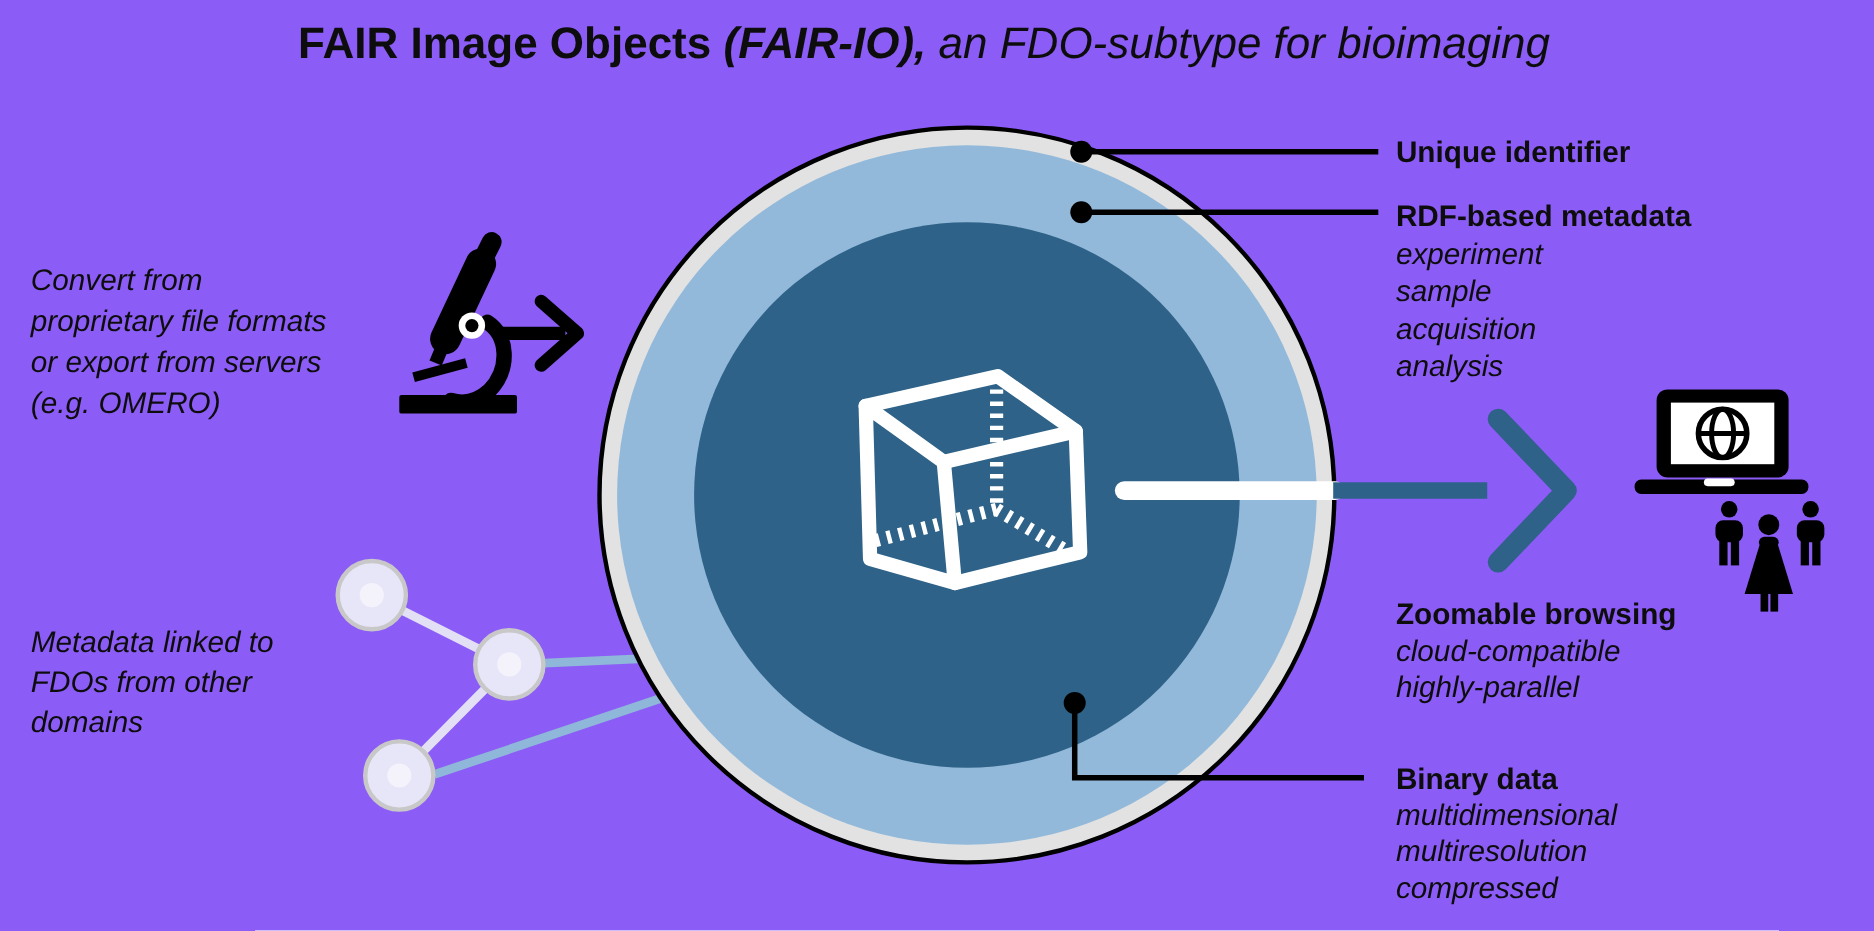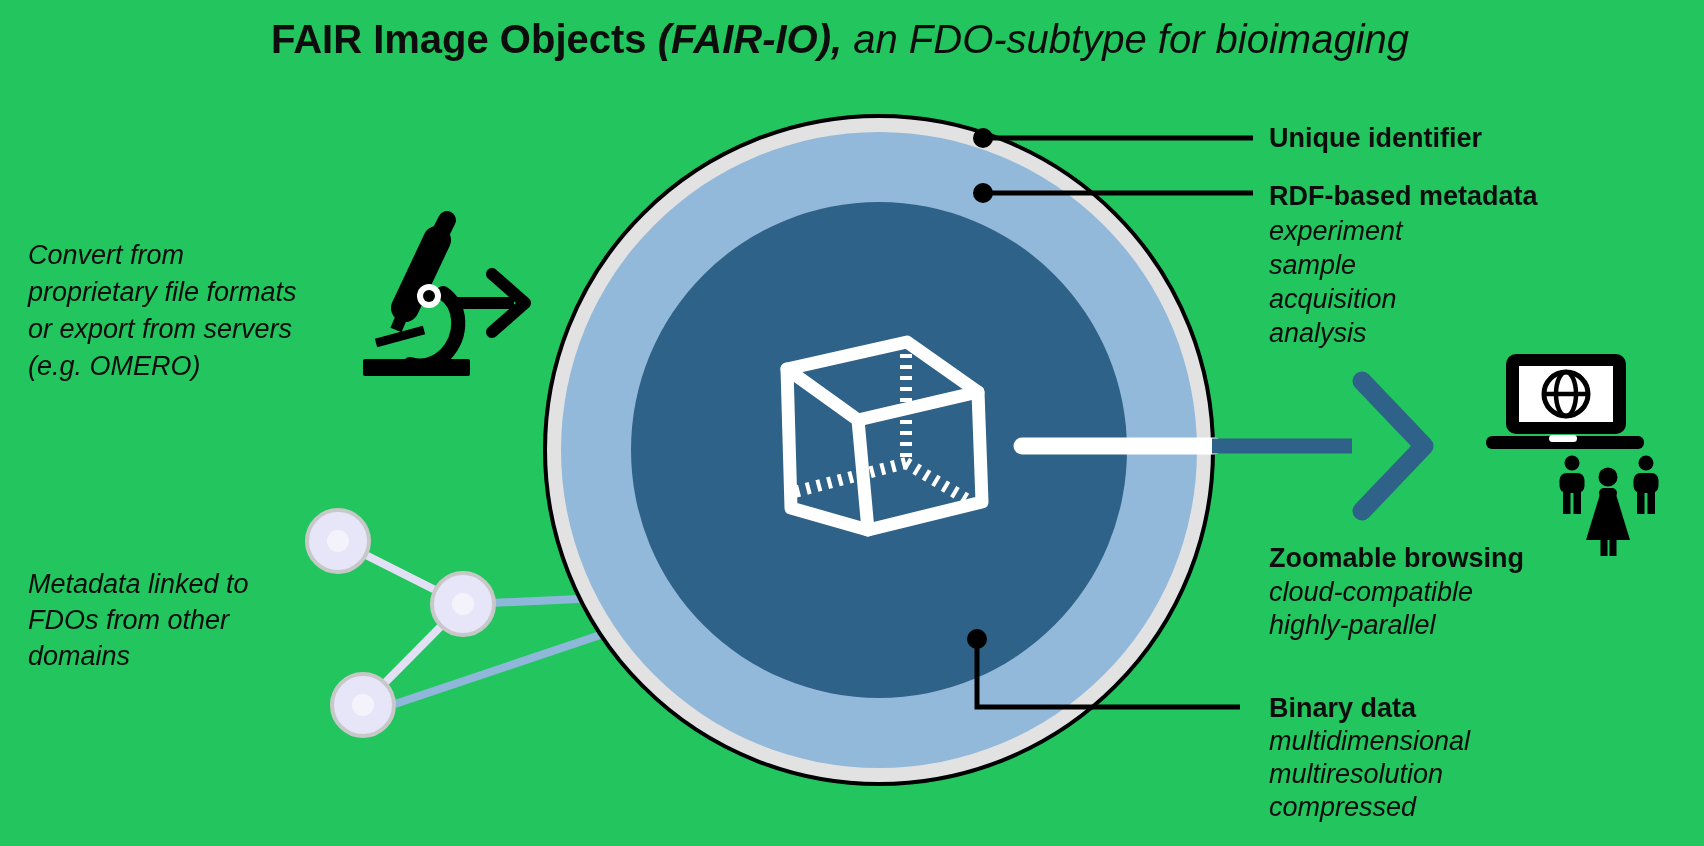--- a/index.html
+++ b/index.html
@@ -1,16 +1,16 @@
 <!DOCTYPE html>
 <html style="--dark_blue: #2e6288; --light_blue: #93b9da; --ring_gray: #e2e2e2; --outline: #000000; --connector_blue: #8fb7d9; --lavender_line: #e3e0f6; --node_fill: #e7e5f8; --node_inner: #f4f3fc; --node_stroke: #c8c8c8; --white: #ffffff; --text: #0d0d0d;"><head>
 <meta charset="utf-8">
 <style>
   html,body{margin:0;padding:0;background:#fff;}
-  .stage{width:1704px;height:846px;position:relative;background:#22c55e;overflow:hidden;}
+  .stage{width:1704px;height:846px;position:relative;background:#8b5cf6;overflow:hidden;}
   svg{display:block;}
   text{fill:var(--text,#0d0d0d);}
   .title-b  {font:700 40px "Liberation Sans",sans-serif;}
   .title-bi {font:italic 700 40px "Liberation Sans",sans-serif;}
   .title-i  {font:italic 400 40px "Liberation Sans",sans-serif;}
   .lbl-b    {font:700 27px "Liberation Sans",sans-serif;}
   .lbl-i    {font:italic 400 27px "Liberation Sans",sans-serif;}
   .outer-ring{stroke:var(--outline,#000);stroke-width:4;}
   .leader{stroke:var(--outline,#000);stroke-width:5;fill:none;}
   .dot{fill:var(--outline,#000);}

